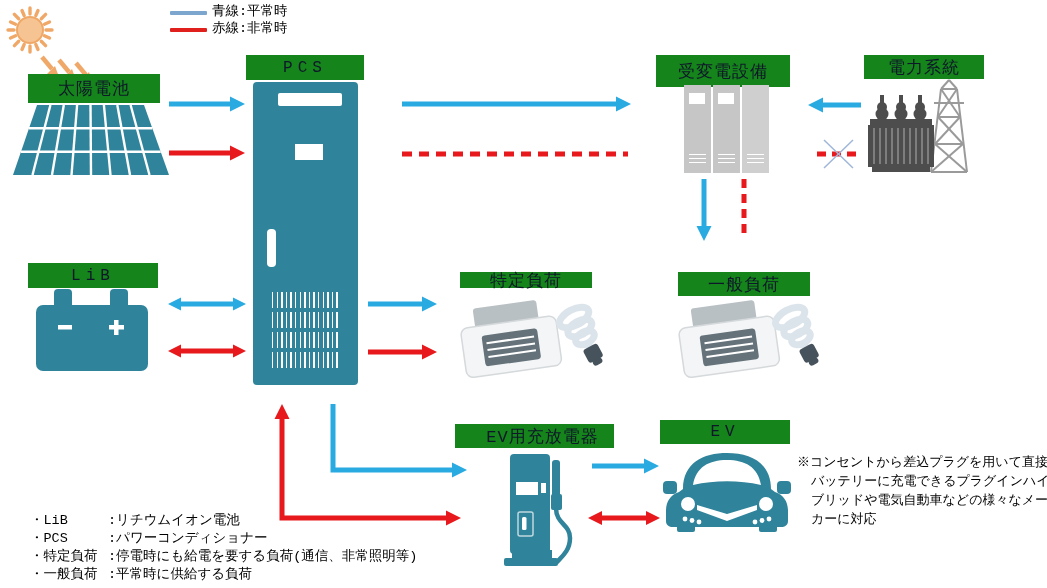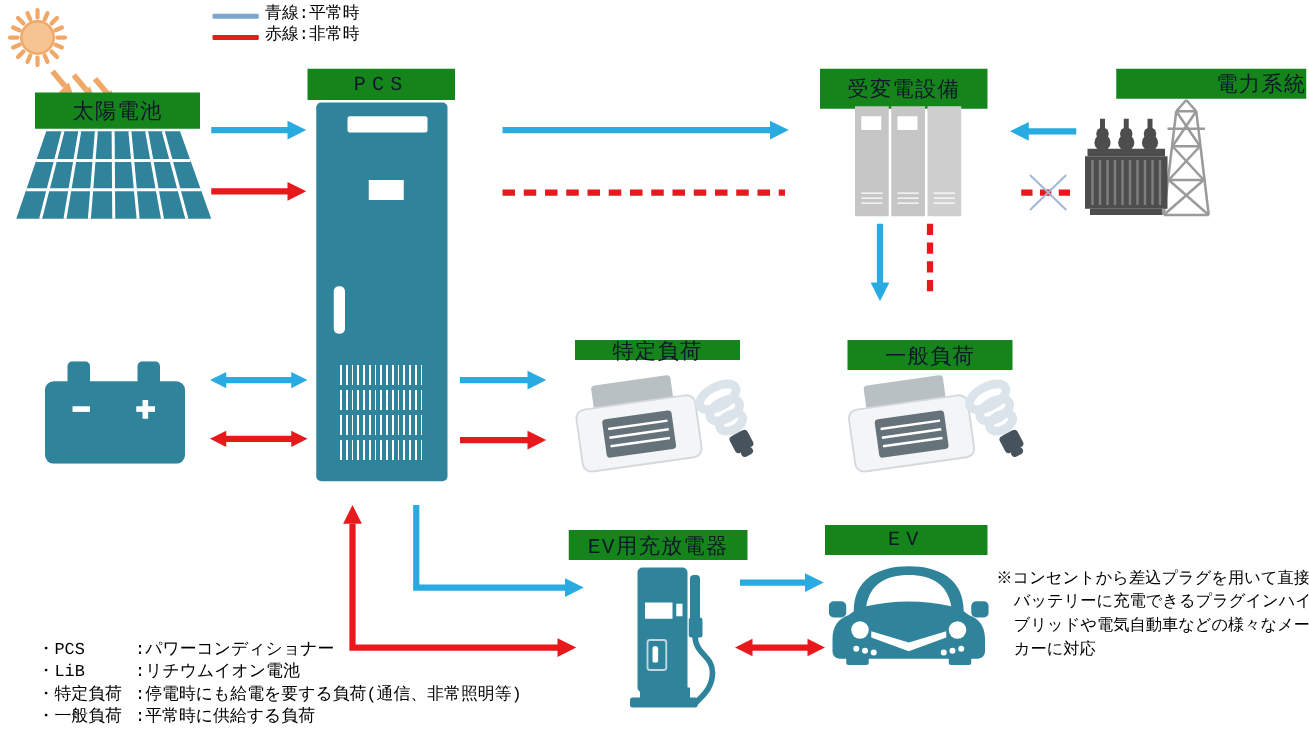--- a/index.html
+++ b/index.html
@@ -130,21 +130,21 @@
         <div class="vent" style="bottom:14px;"></div>
         <div class="vent" style="bottom:10px;"></div>
     </div>
     <div class="panel light">
       <div class="vent" style="bottom:18px;"></div>
         <div class="vent" style="bottom:14px;"></div>
         <div class="vent" style="bottom:10px;"></div>
     </div>
   </div>
 
-  <div class="banner" style="left:893px;top:55px;width:152px;height:24px;justify-content:flex-end;">
+  <div class="banner" style="left:864px;top:55px;width:120px;height:24px;">
     <span>電力系統</span>
   </div>
   <svg class="abs" style="left:868px;top:79px;" width="106" height="97" viewBox="0 0 106 97">
 
     <g stroke="#9A9A9A" stroke-width="2" fill="none">
       <line x1="73" y1="10" x2="63" y2="93"></line>
         <line x1="89" y1="10" x2="99" y2="93"></line>
       <line x1="73" y1="10" x2="81" y2="1"></line>
         <line x1="89" y1="10" x2="81" y2="1"></line>
       <line x1="73" y1="10" x2="89" y2="10"></line>
@@ -183,20 +183,23 @@
       <line x1="24" y1="49" x2="24" y2="85"></line>
         <line x1="30" y1="49" x2="30" y2="85"></line>
         <line x1="36" y1="49" x2="36" y2="85"></line>
       <line x1="42" y1="49" x2="42" y2="85"></line>
         <line x1="48" y1="49" x2="48" y2="85"></line>
         <line x1="54" y1="49" x2="54" y2="85"></line>
       <line x1="60" y1="49" x2="60" y2="85"></line>
     </g>
   </svg>
 
+  <div class="banner latin" style="left:28px;top:263px;width:130px;height:25px;">
+    <span>LiB</span>
+  </div>
   <svg class="abs" style="left:36px;top:289px;" width="112" height="82" viewBox="0 0 112 82">
     <rect x="18" y="0" width="18" height="22" rx="4" fill="#2F849B"></rect>
     <rect x="74" y="0" width="18" height="22" rx="4" fill="#2F849B"></rect>
     <rect x="0" y="16" width="112" height="66" rx="7" fill="#2F849B"></rect>
     <rect x="22" y="36" width="14" height="4.5" fill="#fff"></rect>
     <rect x="78" y="31" width="4.5" height="15" fill="#fff"></rect>
     <rect x="73" y="36" width="15" height="4.5" fill="#fff"></rect>
   </svg>
 
   <div class="banner" style="left:460px;top:272px;width:132px;height:16px;">
@@ -248,21 +251,21 @@
         <ellipse cx="32" cy="15" rx="16" ry="8"></ellipse>
         <ellipse cx="32" cy="27" rx="13" ry="7"></ellipse>
         <ellipse cx="32" cy="38" rx="10" ry="6"></ellipse>
         <line x1="32" y1="44" x2="32" y2="50"></line>
       </g>
       <rect x="24" y="48" width="16" height="15" rx="3" fill="#46535C"></rect>
       <rect x="27" y="62" width="10" height="6" rx="3" fill="#46535C"></rect>
     </g>
   </svg>
 
-  <div class="banner" style="left:455px;top:424px;width:143px;height:24px;">
+  <div class="banner" style="left:455px;top:424px;width:143px;height:24px;padding-left:16px;">
     <span>EV用充放電器</span>
   </div>
   <svg class="abs" style="left:496px;top:450px;" width="80" height="118" viewBox="0 0 80 118">
     <g fill="#2F849B">
       <path d="M60,58 C60,74 74,74 74,88 C74,102 64,108 60,113" fill="none" stroke="#2F849B" stroke-width="4.5"></path>
       <rect x="56" y="10" width="8" height="40" rx="3"></rect>
       <rect x="55" y="44" width="11" height="16" rx="2"></rect>
       <rect x="16" y="100" width="40" height="10"></rect>
       <rect x="8" y="108" width="54" height="8" rx="2"></rect>
       <rect x="14" y="4" width="40" height="100" rx="4"></rect>
@@ -297,26 +300,26 @@
       <circle cx="106" cy="72" r="2.4"></circle>
         <circle cx="99" cy="73.5" r="2.4"></circle>
         <circle cx="92" cy="75" r="2.4"></circle>
     </g>
   </svg>
 
   <div class="note">※コンセントから差込プラグを用いて直接バッテリーに充電できるプラグインハイブリッドや電気自動車などの様々なメーカーに対応</div>
 
   <div class="defs">
     <div class="defrow">
+      <span class="term">・LiB</span>
+      <span class="desc">:リチウムイオン電池</span>
+    </div>
+    <div class="defrow">
       <span class="term">・PCS</span>
       <span class="desc">:パワーコンディショナー</span>
-    </div>
-    <div class="defrow">
-      <span class="term">・LiB</span>
-      <span class="desc">:リチウムイオン電池</span>
     </div>
     <div class="defrow">
       <span class="term">・特定負荷</span>
       <span class="desc">:停電時にも給電を要する負荷(通信、非常照明等)</span>
     </div>
     <div class="defrow">
       <span class="term">・一般負荷</span>
       <span class="desc">:平常時に供給する負荷</span>
     </div>
   </div>

